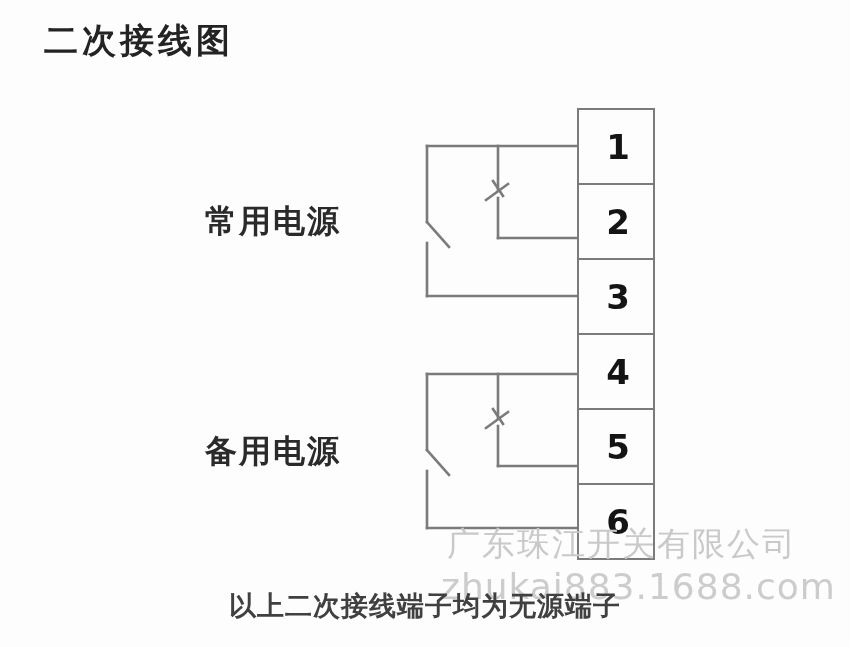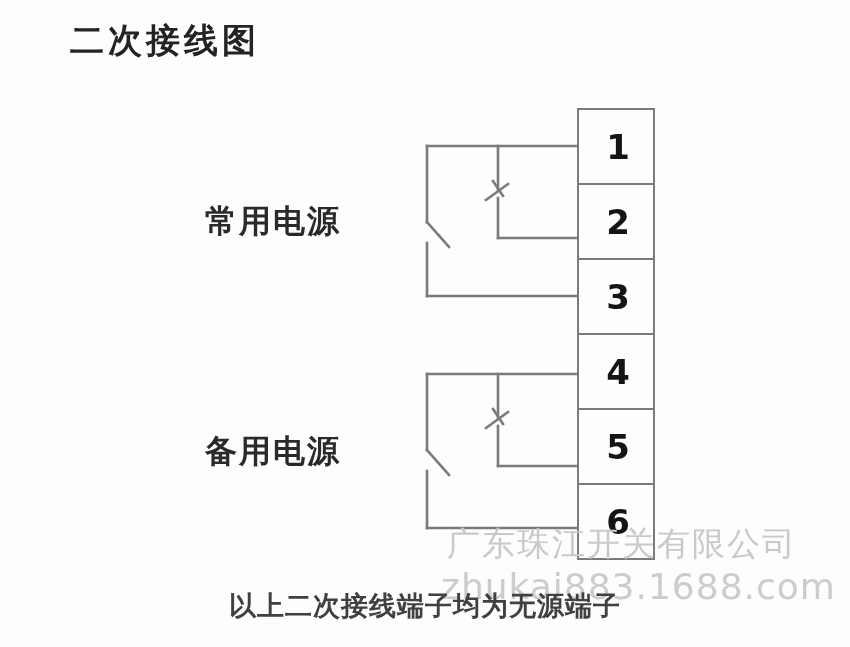--- a/index.html
+++ b/index.html
@@ -25,21 +25,20 @@
   .diagram-title {
     position: absolute;
     left: 44px;
     top: 18px;
     font-size: 34px;
     font-weight: 700;
     color: #232323;
     letter-spacing: 4px;
     font-family: "DejaVu Sans", "Liberation Sans", sans-serif;
     white-space: nowrap;
-    margin-left: 26px;
   }
 
   
   .source-label {
     position: absolute;
     font-size: 32px;
     font-weight: 700;
     color: #2a2a2a;
     letter-spacing: 2px;
     font-family: "DejaVu Sans", "Liberation Sans", sans-serif;

